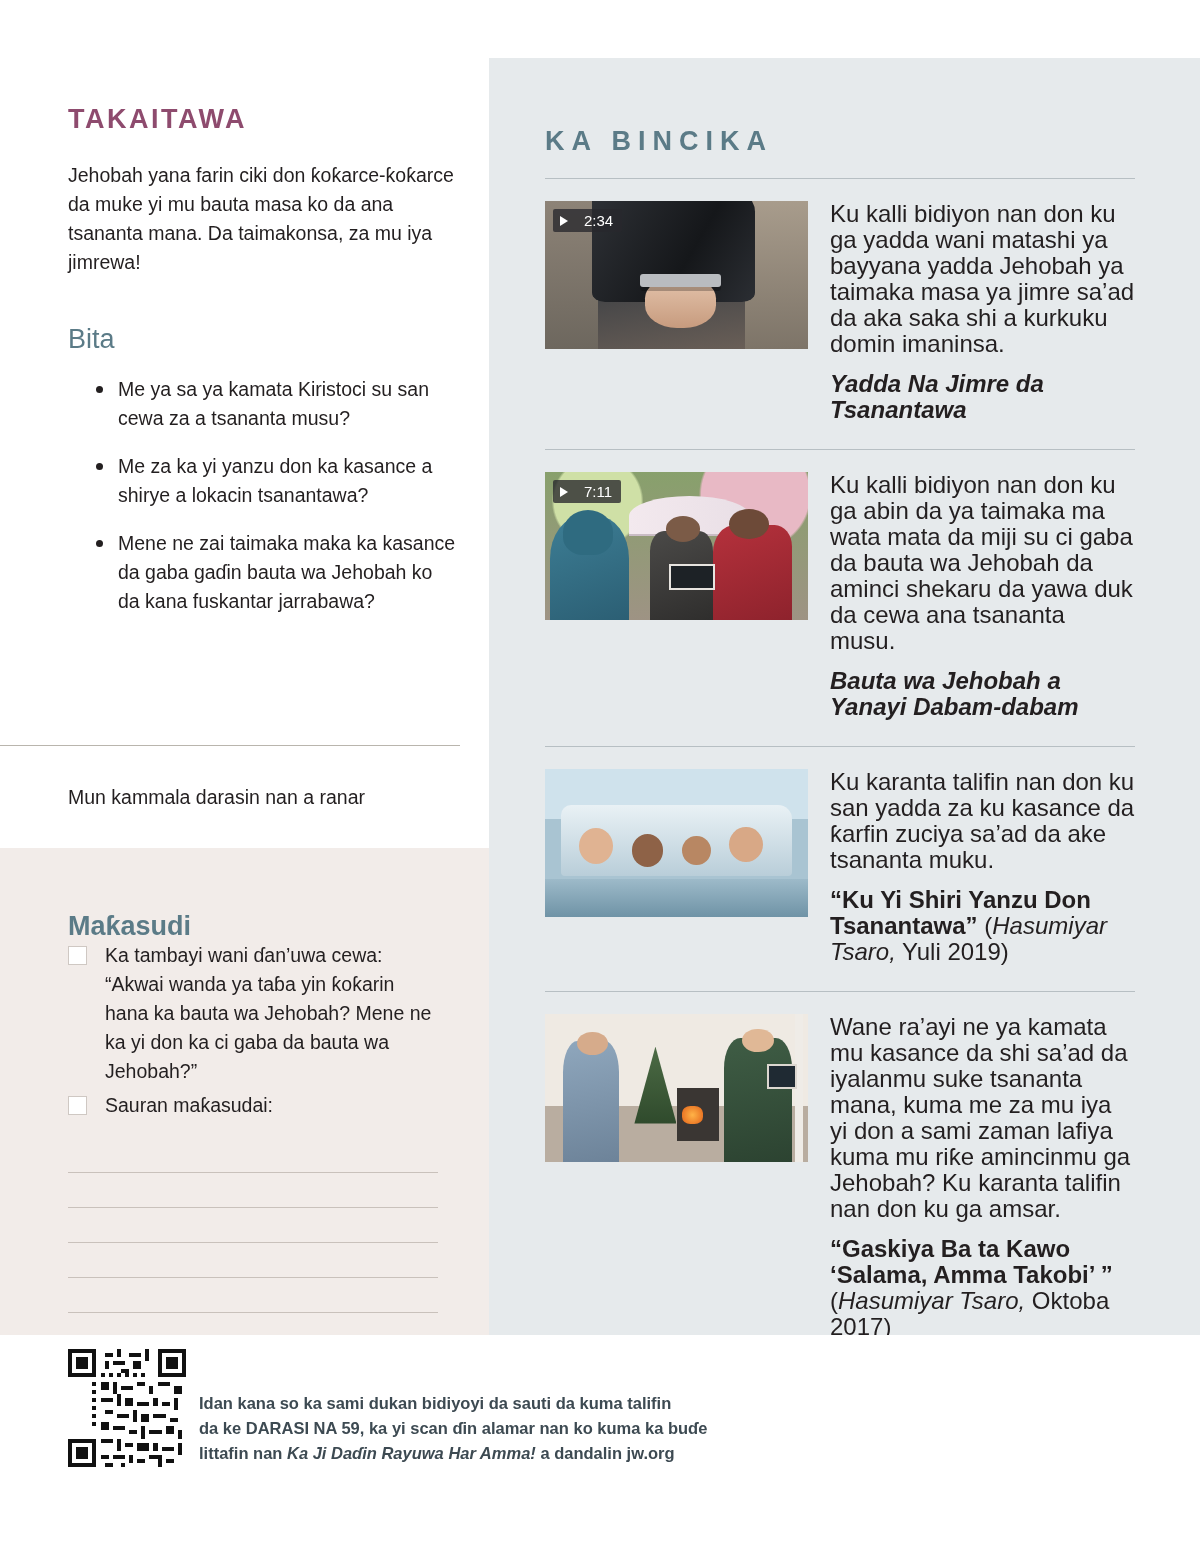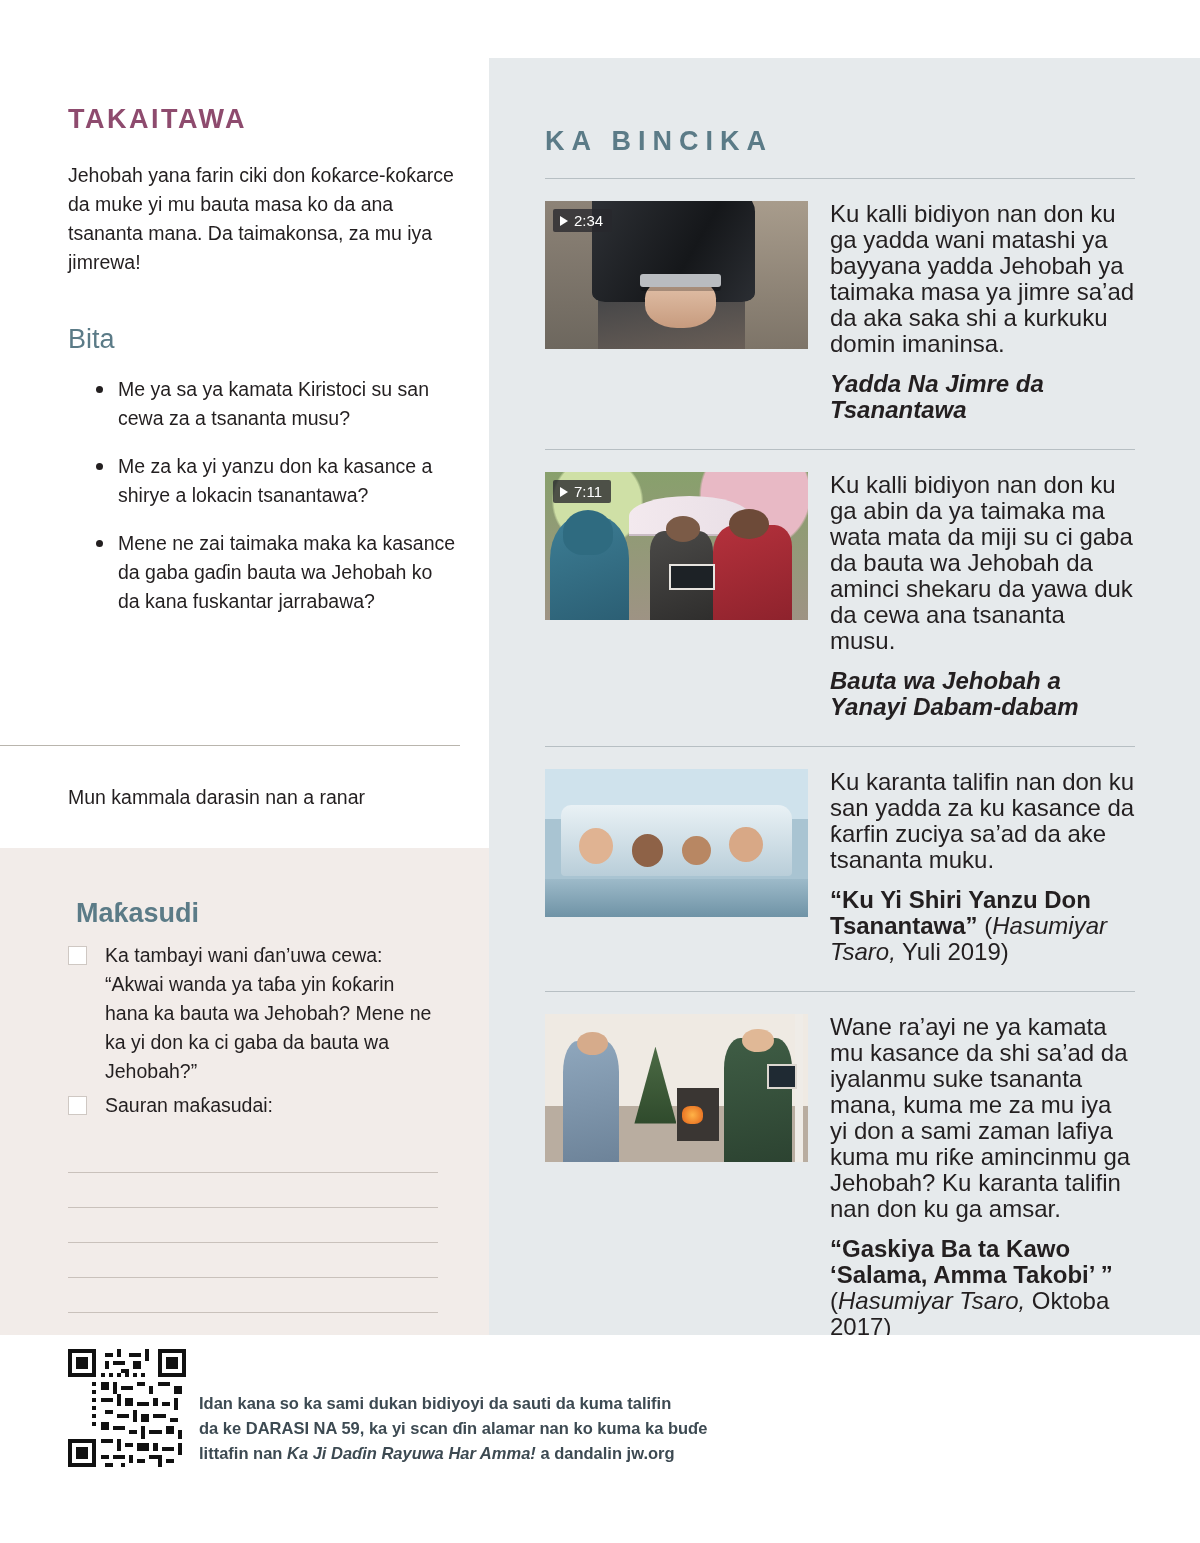--- a/index.html
+++ b/index.html
@@ -93,24 +93,23 @@
     position: absolute;
     left: 0;
     top: 848px;
     width: 489px;
     height: 487px;
     background: #f2ece9;
   }
   .makasudi-title {
     position: absolute;
     left: 68px;
-    top: 28px;
+    top: 41px;
     font-size: 27px;
     color: #5b7b87;
-    margin-left: 8px;
   }
   .check-item {
     position: absolute;
     left: 68px;
     width: 370px;
     font-size: 19.5px;
     line-height: 29px;
   }
   .check-item .box {
     position: absolute;
@@ -182,21 +181,21 @@
   .badge {
     position: absolute;
     left: 8px;
     top: 8px;
     background: rgba(40,40,45,.78);
     color: #fff;
     font-size: 15px;
     padding: 3px 9px 3px 7px;
     display: flex;
     align-items: center;
-    gap: 6px;
+    gap: 16px;
     border-radius: 2px;
     z-index: 4;
   }
   .badge .tri {
     width: 0; height: 0;
     border-left: 8px solid #fff;
     border-top: 5px solid transparent;
     border-bottom: 5px solid transparent;
   }
   .item-text {

